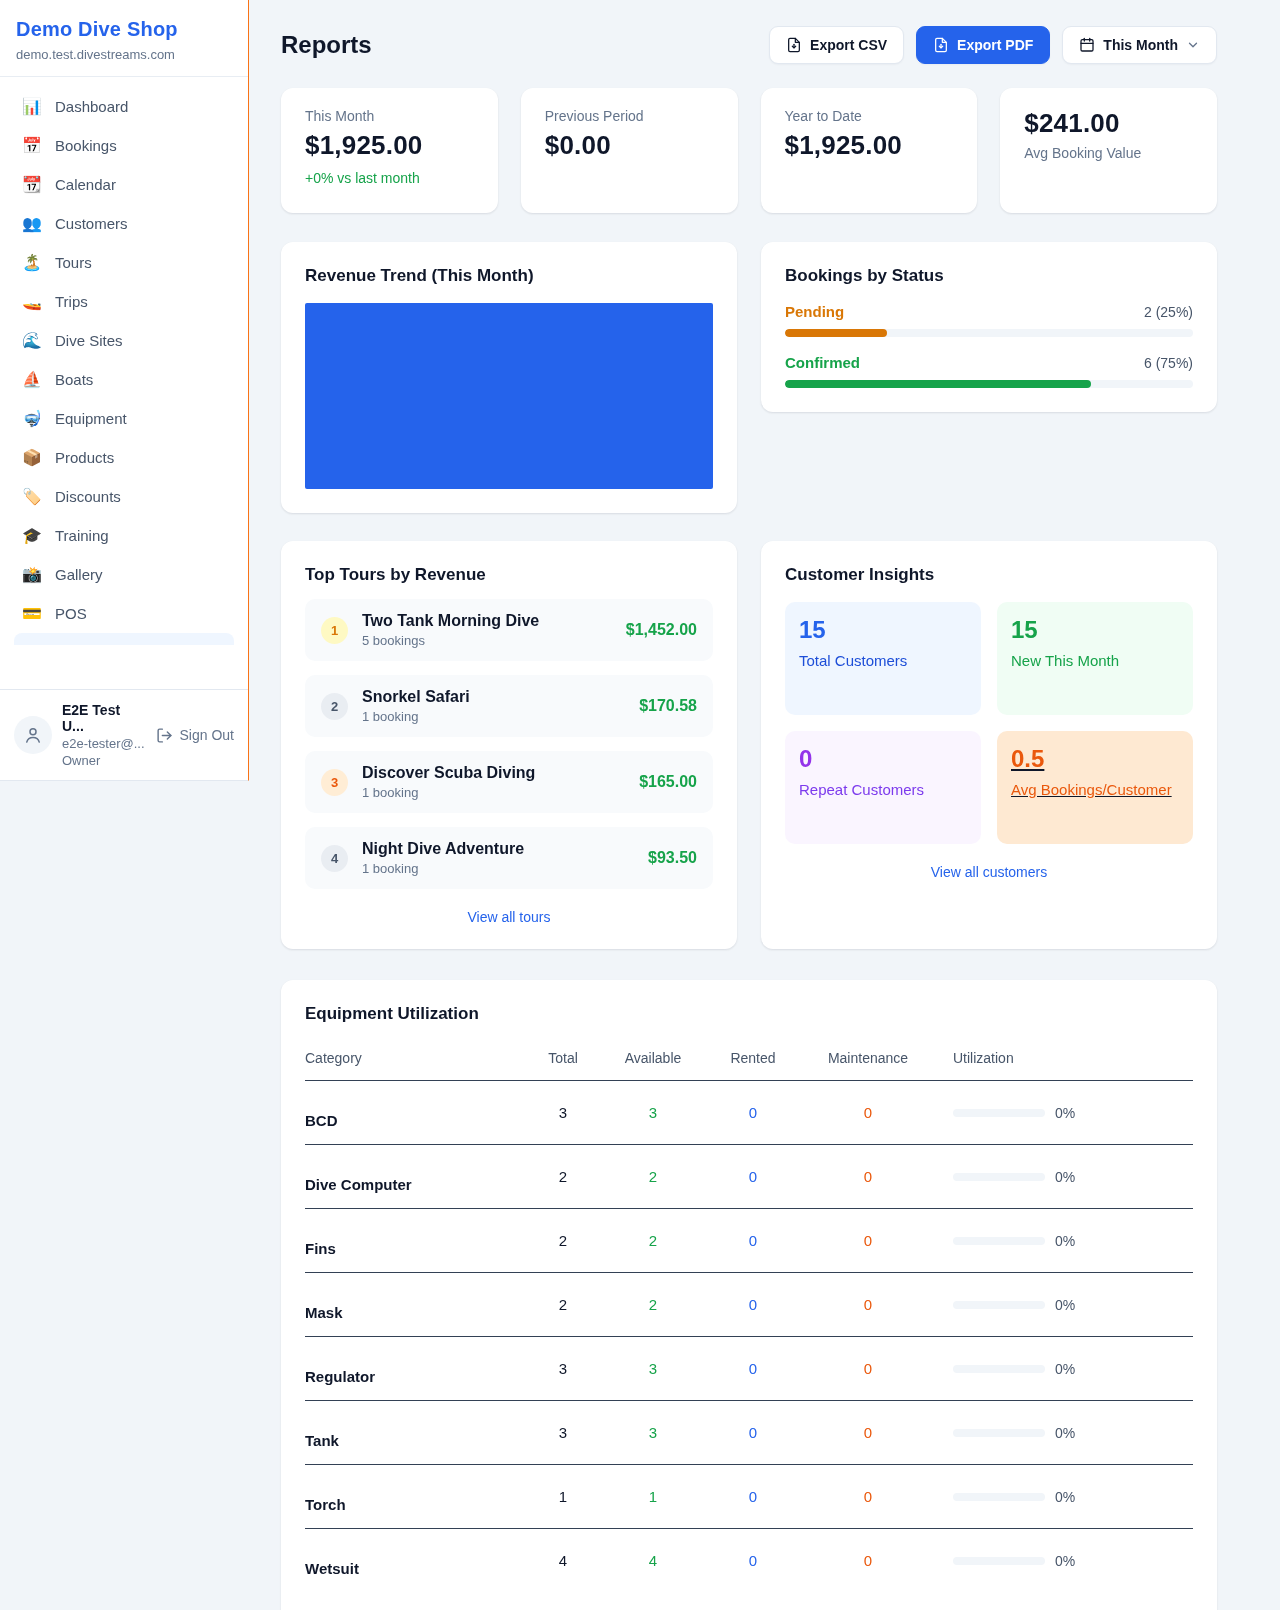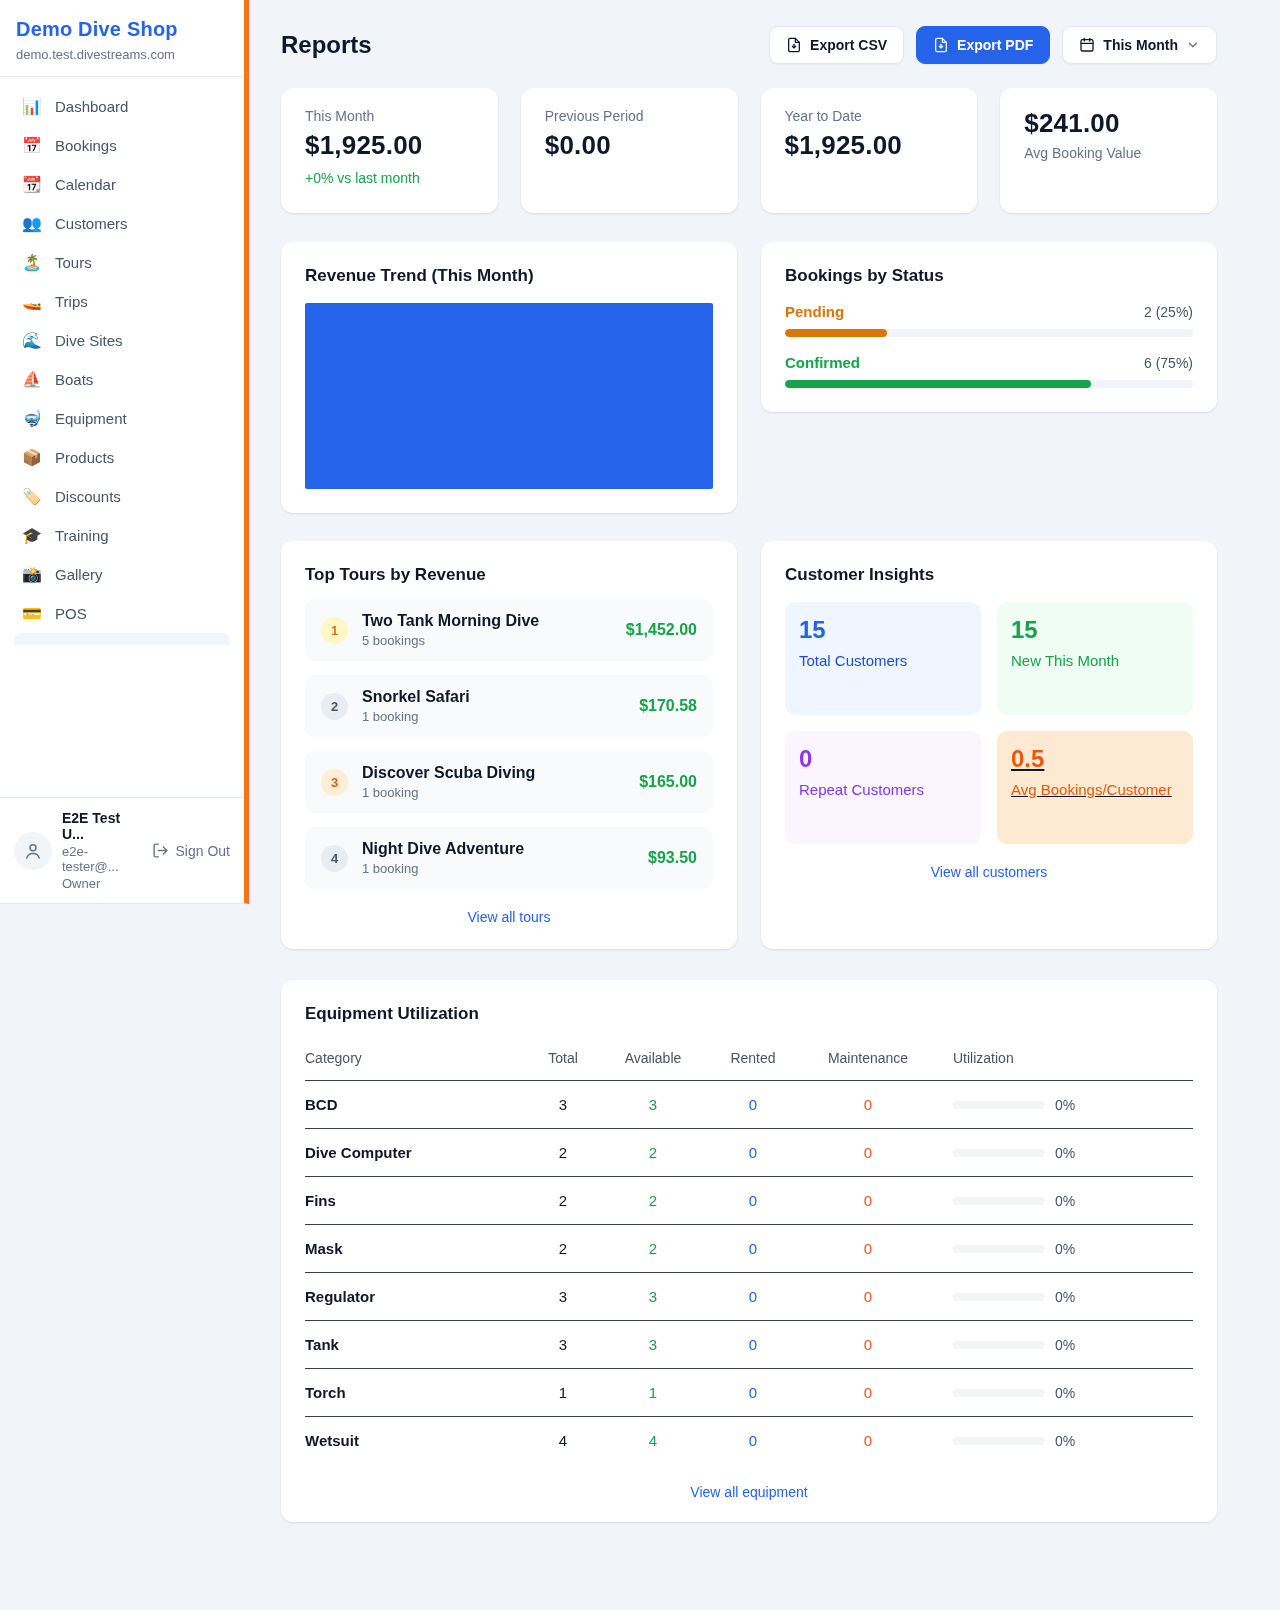--- a/index.html
+++ b/index.html
@@ -7,23 +7,23 @@
   body {
     font-family: "Liberation Sans", sans-serif;
     background: #f1f5f9;
     color: #0f172a;
     min-height: 1610px;
     position: relative;
   }
   
   .sidebar {
     position: absolute; left:0; top:0;
-    width: 249px; height: 904px;
+    width: 249px; height: 781px;
     background: #ffffff;
-    border-right: 5px solid #f97316;
+    border-right: 1px solid #f97316;
     border-bottom: 1px solid #e2e8f0;
     display: flex; flex-direction: column;
   }
   .brand { padding: 18px 16px 14px 16px; border-bottom: 1px solid #e8edf3; }
   .brand-name { color:#2563eb; font-size:20px; font-weight:bold; letter-spacing:.2px; }
   .brand-domain { color:#64748b; font-size:13px; margin-top:6px; }
   .nav { flex:1; padding: 10px 8px 0 8px; overflow:hidden; position:relative; }
   .nav-item {
     display:flex; align-items:center; gap:13px;
     padding: 10px 14px; border-radius:8px;
@@ -125,21 +125,21 @@
     grid-template-columns: 218px 80px 100px 100px 130px 1fr;
     align-items:center;
   }
   .t-head { padding:10px 0 14px 0; border-bottom:1px solid #334155; }
   .t-head .th { font-size:14px; color:#475569; }
   .th.c, .td.c { text-align:center; }
   .th.util, .td.util { padding-left:20px; }
   .t-body-row { padding:15px 0; border-bottom:1px solid #334155; }
   .t-body-row:last-child { border-bottom:none; }
   .td { font-size:15px; }
-  .td.cat { color:#0f172a; font-weight:bold; }
+  .td.cat { color:#0f172a; font-weight:bold;margin-top:16px; }
   .td.total { color:#0f172a; }
   .td.avail { color:#16a34a; }
   .td.rented { color:#2563eb; }
   .td.maint { color:#ea580c; }
   .util-cell { display:flex; align-items:center; gap:10px; }
   .util-bar { width:92px; height:8px; background:#f1f5f9; border-radius:4px; overflow:hidden; }
   .util-fill { height:100%; background:#2563eb; border-radius:4px; }
   .util-pct { font-size:14px; color:#475569; }
   .icon-svg { flex:none; display:inline-flex; }
 </style>

